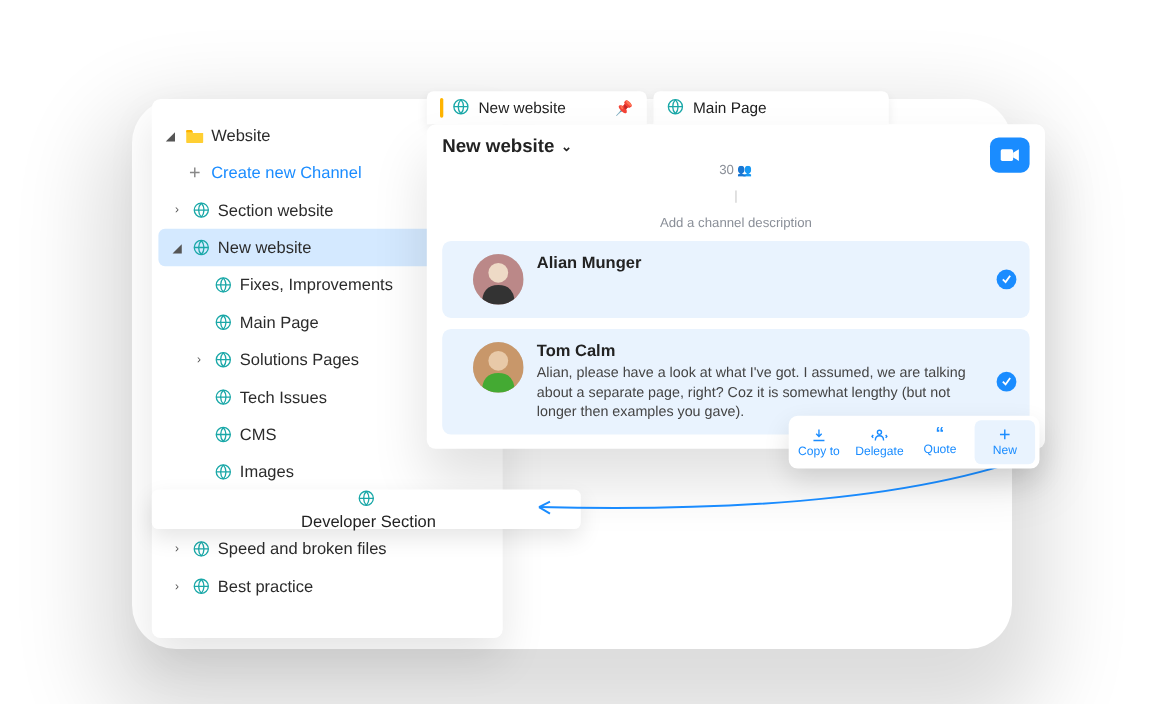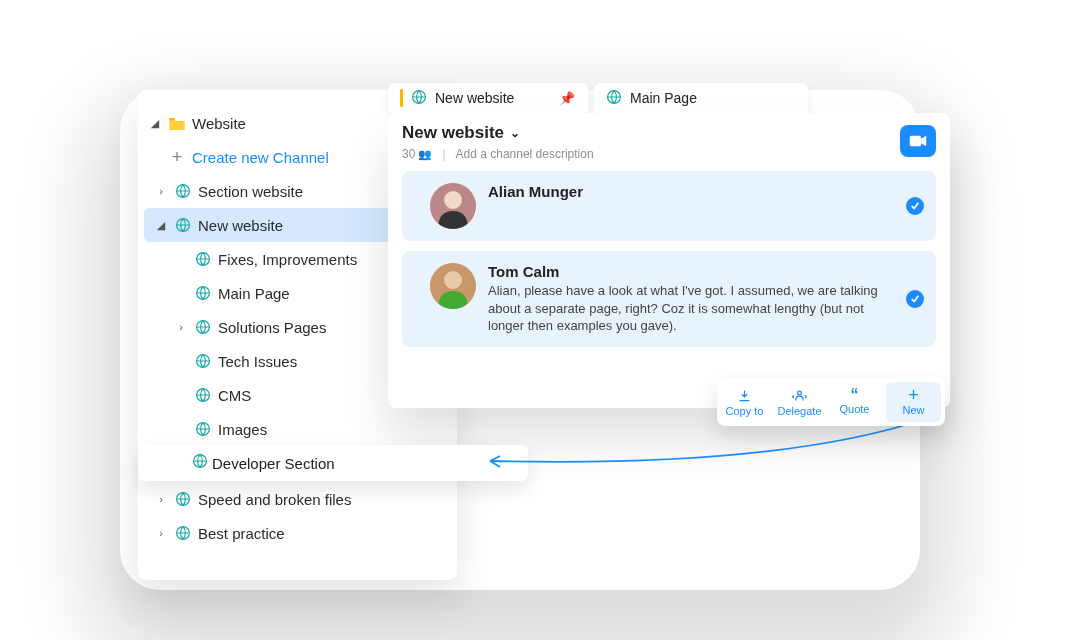--- a/index.html
+++ b/index.html
@@ -17,32 +17,32 @@
   .shadow-blob{ position:absolute; left:120px; top:90px; width:800px; height:500px; border-radius:40px; box-shadow:0 40px 80px 30px rgba(0,0,0,.14); z-index:0;}
   
   .sidebar{ position:absolute; left:138px; top:90px; width:319px; height:490px; background:#fff; border-radius:8px; box-shadow:0 20px 40px rgba(0,0,0,.10); padding:16px 0; z-index:2; }
   .row{ display:flex; align-items:center; height:34px; font-size:15px; color:var(--txt); cursor:default;}
   .row .caret{ width:22px; text-align:center; color:#555; font-size:11px;}
   .row .ico{ width:22px; display:flex; align-items:center; justify-content:center;}
   .row .lbl{ padding-left:4px;}
   .row.link{ color:var(--blue);}
   .row.link .plus{ color:#888; font-size:18px; width:22px; text-align:center;}
   .row.sel{ background:var(--sel); border-radius:6px; margin:0 6px;}
-  .dev-row{ position:absolute; left:138px; top:445px; width:390px; height:36px; background:#fff; border-radius:6px; box-shadow:0 8px 20px rgba(0,0,0,.10); display:flex; align-items:center; z-index:4;}
+  .dev-row{ position:absolute; left:138px; top:445px; width:390px; height:36px; background:#fff; border-radius:6px; box-shadow:0 8px 20px rgba(0,0,0,.10); display:flex; align-items:center; z-index:4;flex-direction:column;}
   
   .tab{ position:absolute; top:83px; height:30px; background:#fff; border-radius:6px 6px 0 0; box-shadow:0 4px 10px rgba(0,0,0,.08); display:flex; align-items:center; padding:0 12px; font-size:14px; z-index:3;}
   .tab .bar{ width:3px; height:18px; background:var(--amber); border-radius:2px; margin-right:8px;}
   .tab .globe{ margin-right:8px;}
   .tab.main-tab{ left:594px; width:214px; z-index:2;}
   .tab.active-tab{ left:388px; width:200px; z-index:3;}
   .tab .pin{ margin-left:auto; font-size:13px;}
   
   .chat{ position:absolute; left:388px; top:113px; width:562px; height:295px; background:#fff; border-radius:8px; box-shadow:0 30px 50px rgba(0,0,0,.12); padding:10px 14px 14px 14px; z-index:3;}
   .chat-title{ font-size:17px; font-weight:600; display:flex; align-items:center; gap:6px;}
-  .chat-sub{ display:flex; align-items:center; gap:10px; color:var(--muted); font-size:12px; margin:4px 0 10px 0;}
+  .chat-sub{ display:flex; align-items:center; gap:10px; color:var(--muted); font-size:12px; margin:4px 0 10px 0;flex-direction:column;}
   .video-btn{ position:absolute; right:14px; top:12px; width:36px; height:32px; background:var(--blue); border-radius:8px; display:flex; align-items:center; justify-content:center;}
   .video-btn svg{fill:#fff;}
   .msg{ background:var(--soft); border-radius:8px; padding:12px 44px 12px 28px; display:flex; gap:12px; position:relative; margin-bottom:10px;}
   .avatar{ width:46px; height:46px; border-radius:50%; flex:0 0 46px; background:#ccc; overflow:hidden;}
   .msg .name{ font-weight:600; font-size:15px; margin-bottom:2px;}
   .msg .body{ font-size:13px; line-height:1.35; color:#444;}
   .msg .body .mention{ color:var(--blue);}
   .msg .check{ position:absolute; right:12px; top:50%; transform:translateY(-50%); width:18px; height:18px; border-radius:50%; background:var(--blue); display:flex; align-items:center; justify-content:center;}
   .msg .check svg{ stroke:#fff; stroke-width:2; fill:none;}
   

